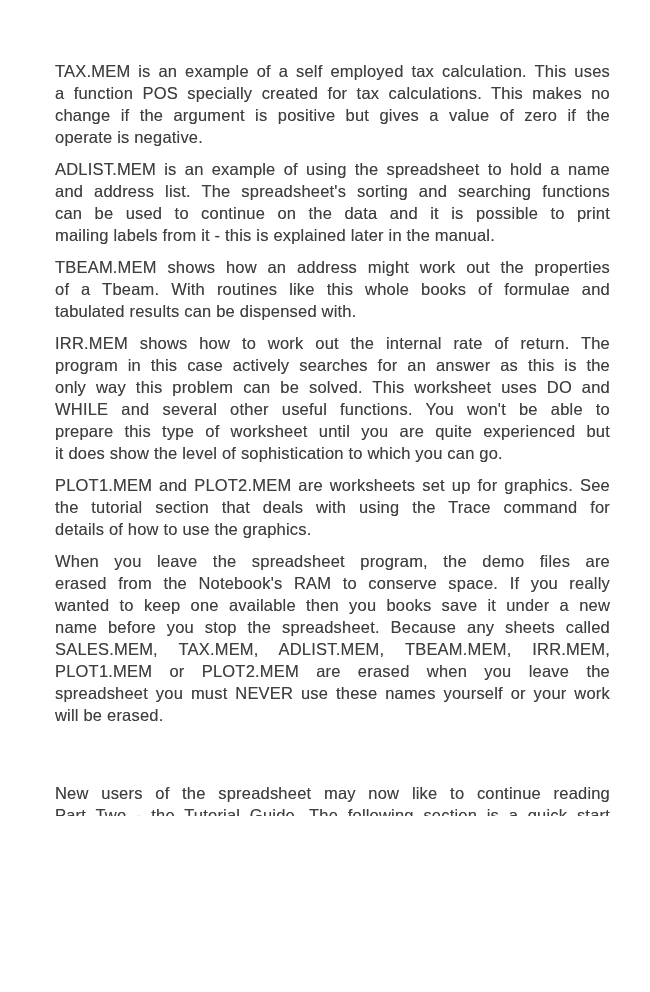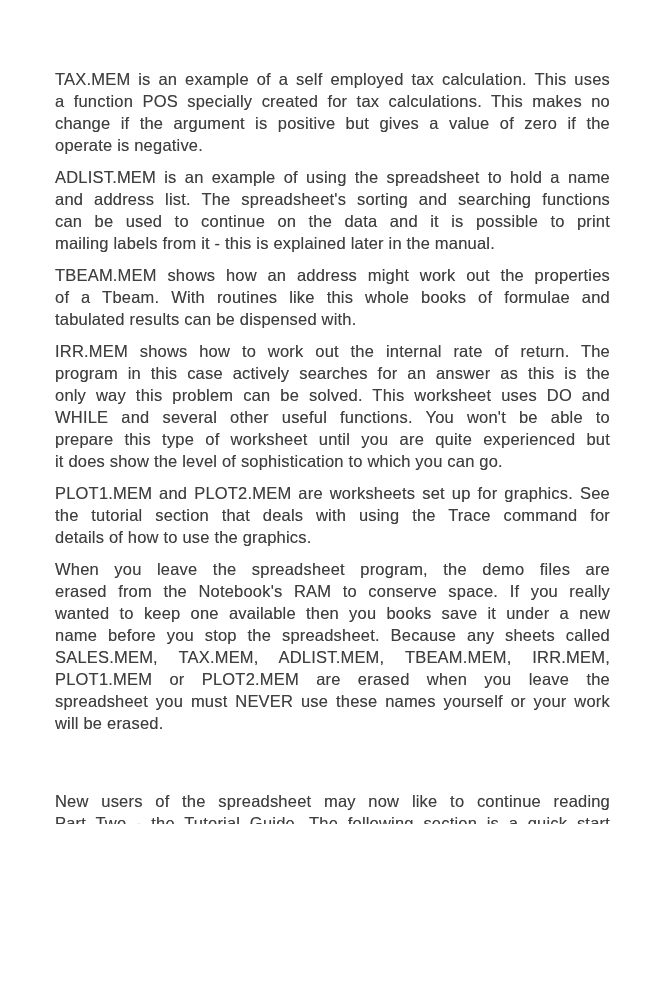--- a/index.html
+++ b/index.html
@@ -7,21 +7,20 @@
     padding: 0;
     background: #ffffff;
   }
   .page {
     position: relative;
     width: 650px;
     height: 816px;
     background: #ffffff;
     overflow: hidden;
     font-family: "Liberation Sans", sans-serif;
-    margin-top: 8px;
   }
   .text-column {
     position: absolute;
     left: 55px;
     top: 60px;
     width: 555px;
     color: #3f3f3f;
     font-size: 16.5px;
     line-height: 22px;
     letter-spacing: 0.2px;

